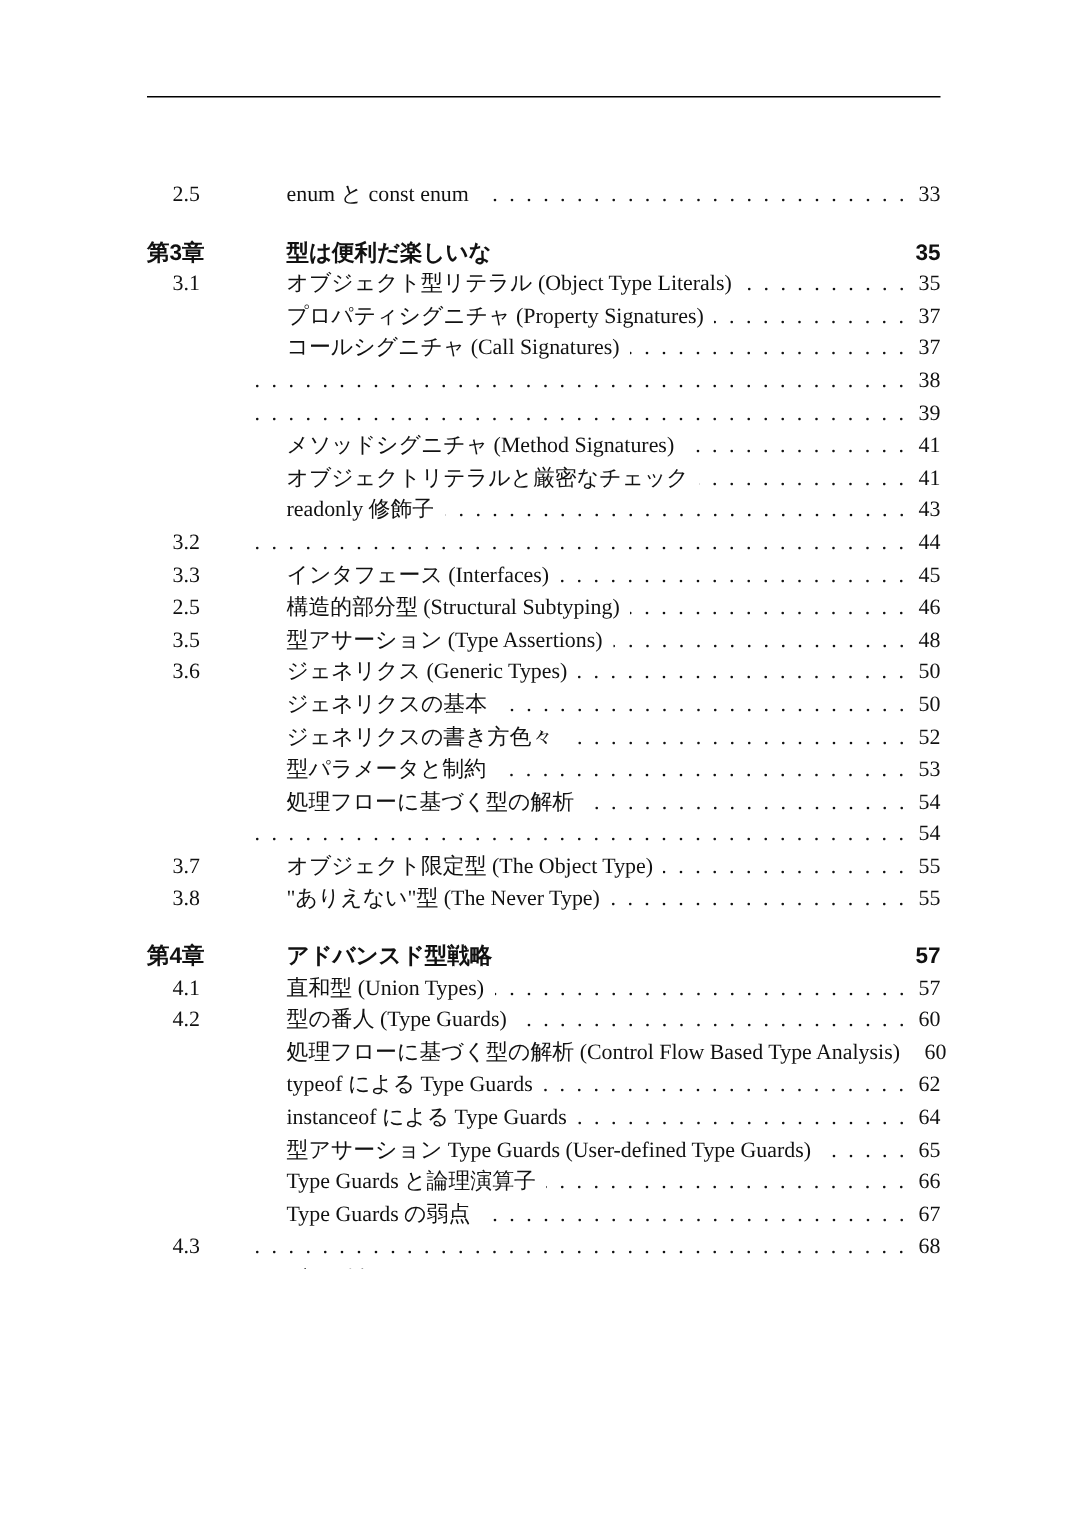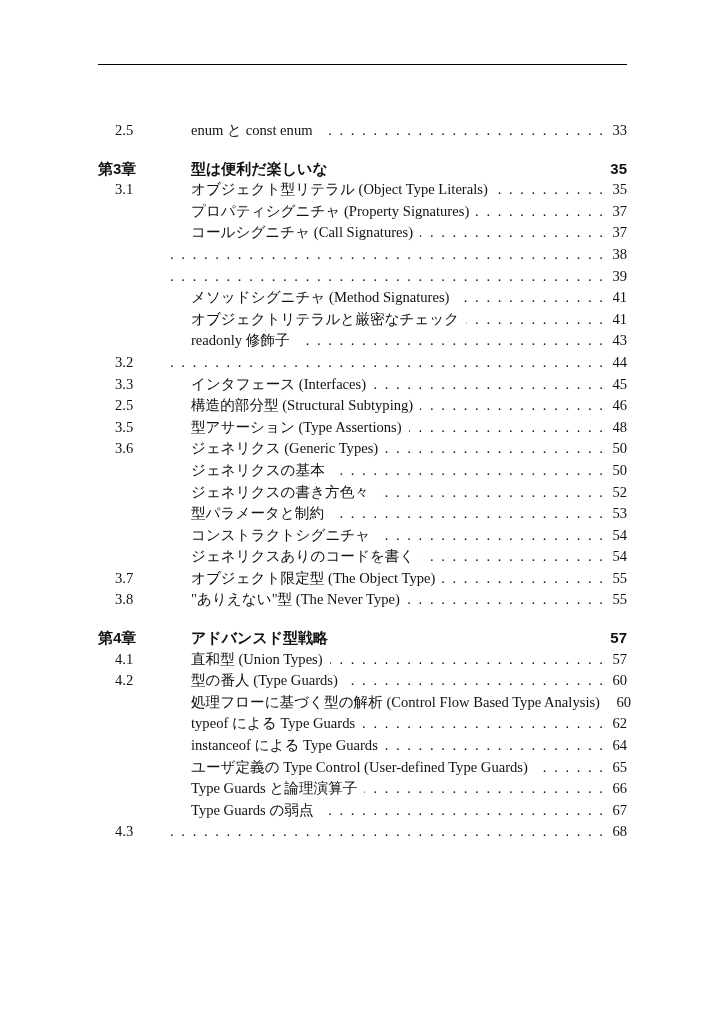--- a/index.html
+++ b/index.html
@@ -165,26 +165,25 @@
         <span class="label">ジェネリクスの書き方色々</span>
         <span class="leader">. . . . . . . . . . . . . . . . . . . . . . . . . . . . . . . . . . . . . . . . . . . . . . . . . . . . . . . . . . . . . . . . . . . . . . . . . . . . . . . .</span>
         <span class="pg">52</span>
       </div>
       <div class="row subsection">
         <span class="label">型パラメータと制約</span>
         <span class="leader">. . . . . . . . . . . . . . . . . . . . . . . . . . . . . . . . . . . . . . . . . . . . . . . . . . . . . . . . . . . . . . . . . . . . . . . . . . . . . . . .</span>
         <span class="pg">53</span>
       </div>
       <div class="row subsection">
-        <span class="label">コンストラクトシグニチャ</span>
+        <span class="label">処理フローに基づく型の解析</span>
         <span class="leader">. . . . . . . . . . . . . . . . . . . . . . . . . . . . . . . . . . . . . . . . . . . . . . . . . . . . . . . . . . . . . . . . . . . . . . . . . . . . . . . .</span>
         <span class="pg">54</span>
       </div>
       <div class="row subsection">
-        <span class="label">ジェネリクスありのコードを書く</span>
         <span class="leader">. . . . . . . . . . . . . . . . . . . . . . . . . . . . . . . . . . . . . . . . . . . . . . . . . . . . . . . . . . . . . . . . . . . . . . . . . . . . . . . .</span>
         <span class="pg">54</span>
       </div>
       <div class="row section">
         <span class="num">3.7</span>
         <span class="label">オブジェクト限定型 (The Object Type)</span>
         <span class="leader">. . . . . . . . . . . . . . . . . . . . . . . . . . . . . . . . . . . . . . . . . . . . . . . . . . . . . . . . . . . . . . . . . . . . . . . . . . . . . . . .</span>
         <span class="pg">55</span>
       </div>
       <div class="row section">
@@ -220,21 +219,21 @@
         <span class="label">typeof による Type Guards</span>
         <span class="leader">. . . . . . . . . . . . . . . . . . . . . . . . . . . . . . . . . . . . . . . . . . . . . . . . . . . . . . . . . . . . . . . . . . . . . . . . . . . . . . . .</span>
         <span class="pg">62</span>
       </div>
       <div class="row subsection">
         <span class="label">instanceof による Type Guards</span>
         <span class="leader">. . . . . . . . . . . . . . . . . . . . . . . . . . . . . . . . . . . . . . . . . . . . . . . . . . . . . . . . . . . . . . . . . . . . . . . . . . . . . . . .</span>
         <span class="pg">64</span>
       </div>
       <div class="row subsection">
-        <span class="label">ユーザ定義の Type Control (User-defined Type Guards)</span>
+        <span class="label">型アサーション Type Guards (User-defined Type Guards)</span>
         <span class="leader">. . . . . . . . . . . . . . . . . . . . . . . . . . . . . . . . . . . . . . . . . . . . . . . . . . . . . . . . . . . . . . . . . . . . . . . . . . . . . . . .</span>
         <span class="pg">65</span>
       </div>
       <div class="row subsection">
         <span class="label">Type Guards と論理演算子</span>
         <span class="leader">. . . . . . . . . . . . . . . . . . . . . . . . . . . . . . . . . . . . . . . . . . . . . . . . . . . . . . . . . . . . . . . . . . . . . . . . . . . . . . . .</span>
         <span class="pg">66</span>
       </div>
       <div class="row subsection">
         <span class="label">Type Guards の弱点</span>

